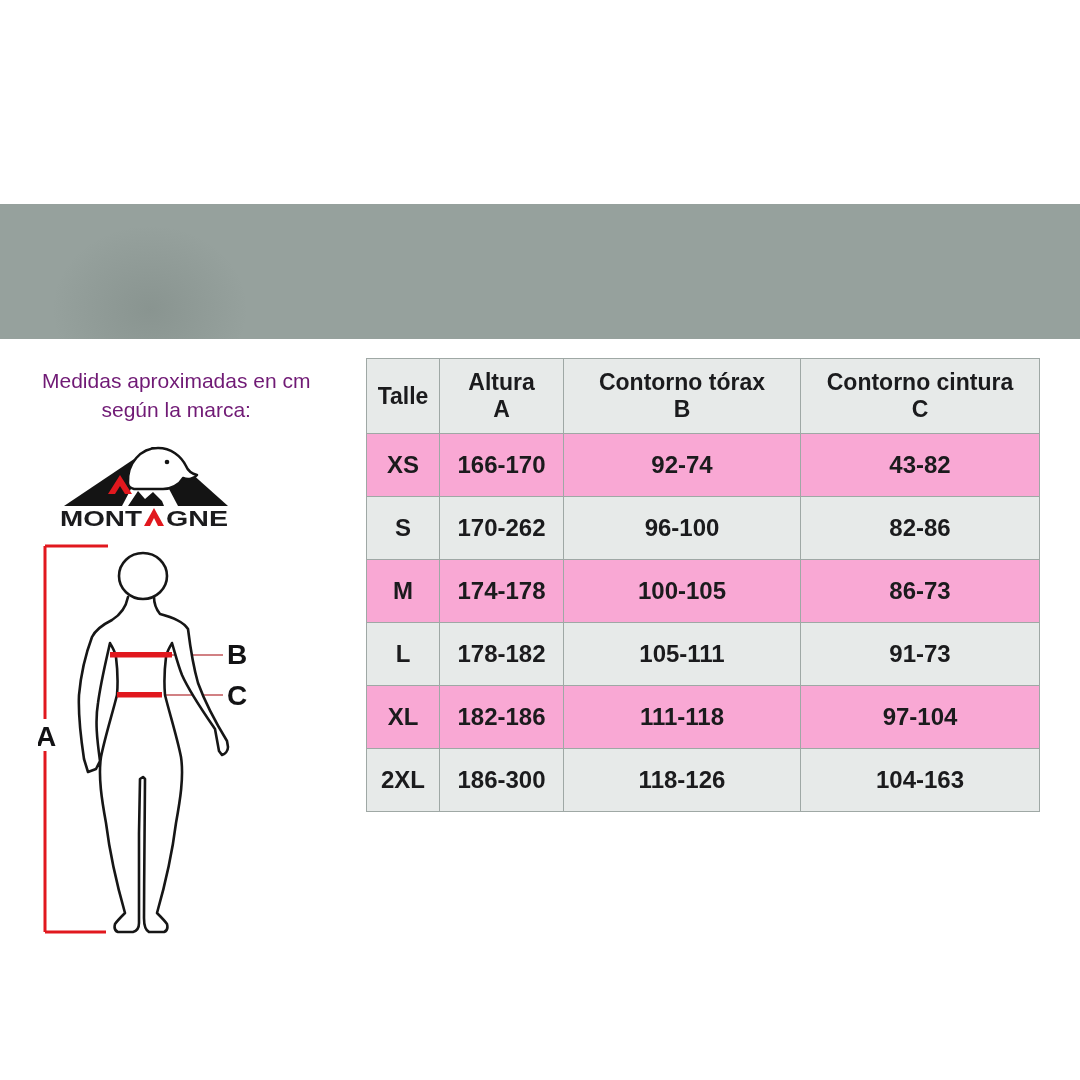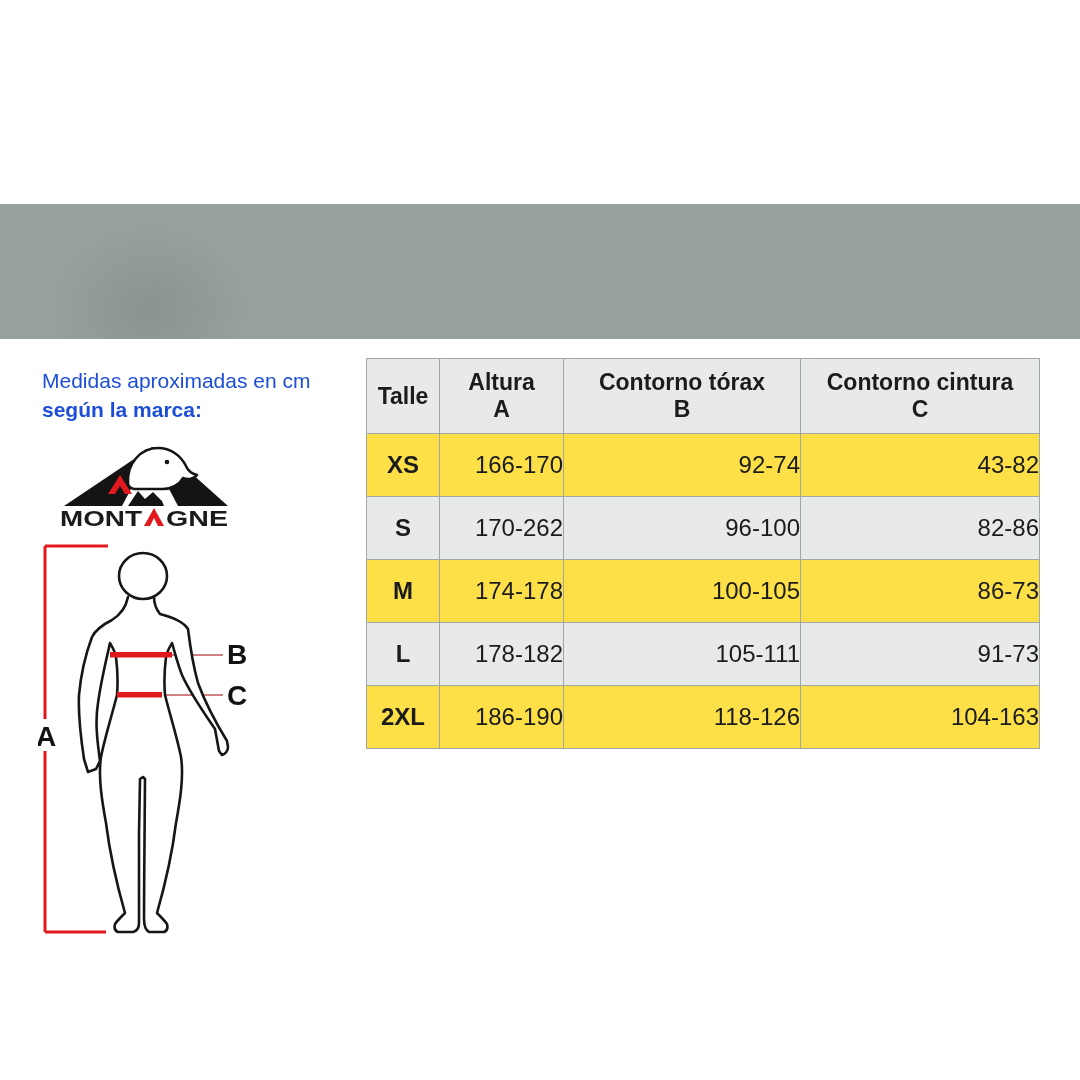--- a/index.html
+++ b/index.html
@@ -33,24 +33,24 @@
     letter-spacing: 0.3px;
     white-space: nowrap;
   }
 
   
   .intro {
     position: absolute;
     left: 42px; top: 366px;
     font-size: 21px;
     line-height: 29px;
-    color: #1d4ed8;
+    color: #701a75;
     white-space: nowrap;
   }
-  .intro-line2 { font-weight: bold; }
+  .intro-line2 { font-weight: normal; text-align: center; }
 
   
   .logo   { position: absolute; left: 58px;  top: 431px; }
   .figure { position: absolute; left: 38px;  top: 533px; }
   .logo text, .figure text { font-family: "Liberation Sans", sans-serif; }
 
   
   .size-table {
     position: absolute;
     left: 366px; top: 358px;
@@ -67,25 +67,25 @@
   }
   .size-table thead th {
     background: #e7eae9;
     height: 74px;
     font-size: 23px;
     font-weight: bold;
     line-height: 27px;
   }
   .size-table tbody th, .size-table tbody td {
     height: 62px;
-    background: #fde047;
+    background: #f9a8d4;
     font-size: 24px;
   }
   .size-table tbody th { font-weight: bold; }
-  .size-table tbody td { font-weight: normal; text-align: right; }
+  .size-table tbody td { font-weight: bold; }
   .size-table tbody tr:nth-child(even) th,
   .size-table tbody tr:nth-child(even) td { background: #e7eae9; }
   .th-label, .th-letter { display: block; }
 </style>
 </head>
 <body>
 
 <div class="page">
 
   <div class="band">
@@ -222,21 +222,27 @@
         <td>100-105</td>
         <td>86-73</td>
       </tr>
       <tr>
         <th>L</th>
         <td>178-182</td>
         <td>105-111</td>
         <td>91-73</td>
       </tr>
       <tr>
+        <th>XL</th>
+        <td>182-186</td>
+        <td>111-118</td>
+        <td>97-104</td>
+      </tr>
+      <tr>
         <th>2XL</th>
-        <td>186-190</td>
+        <td>186-300</td>
         <td>118-126</td>
         <td>104-163</td>
       </tr>
     </tbody>
   </table>
 
 </div>
 
 </body></html>

